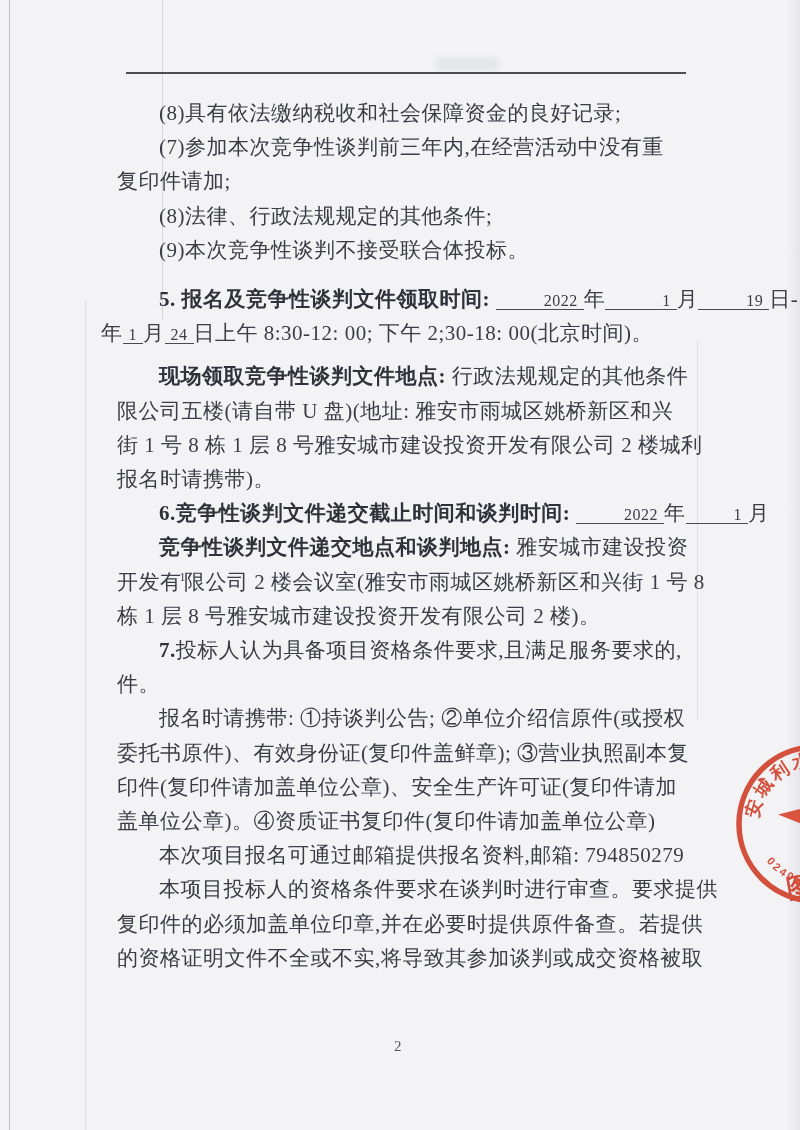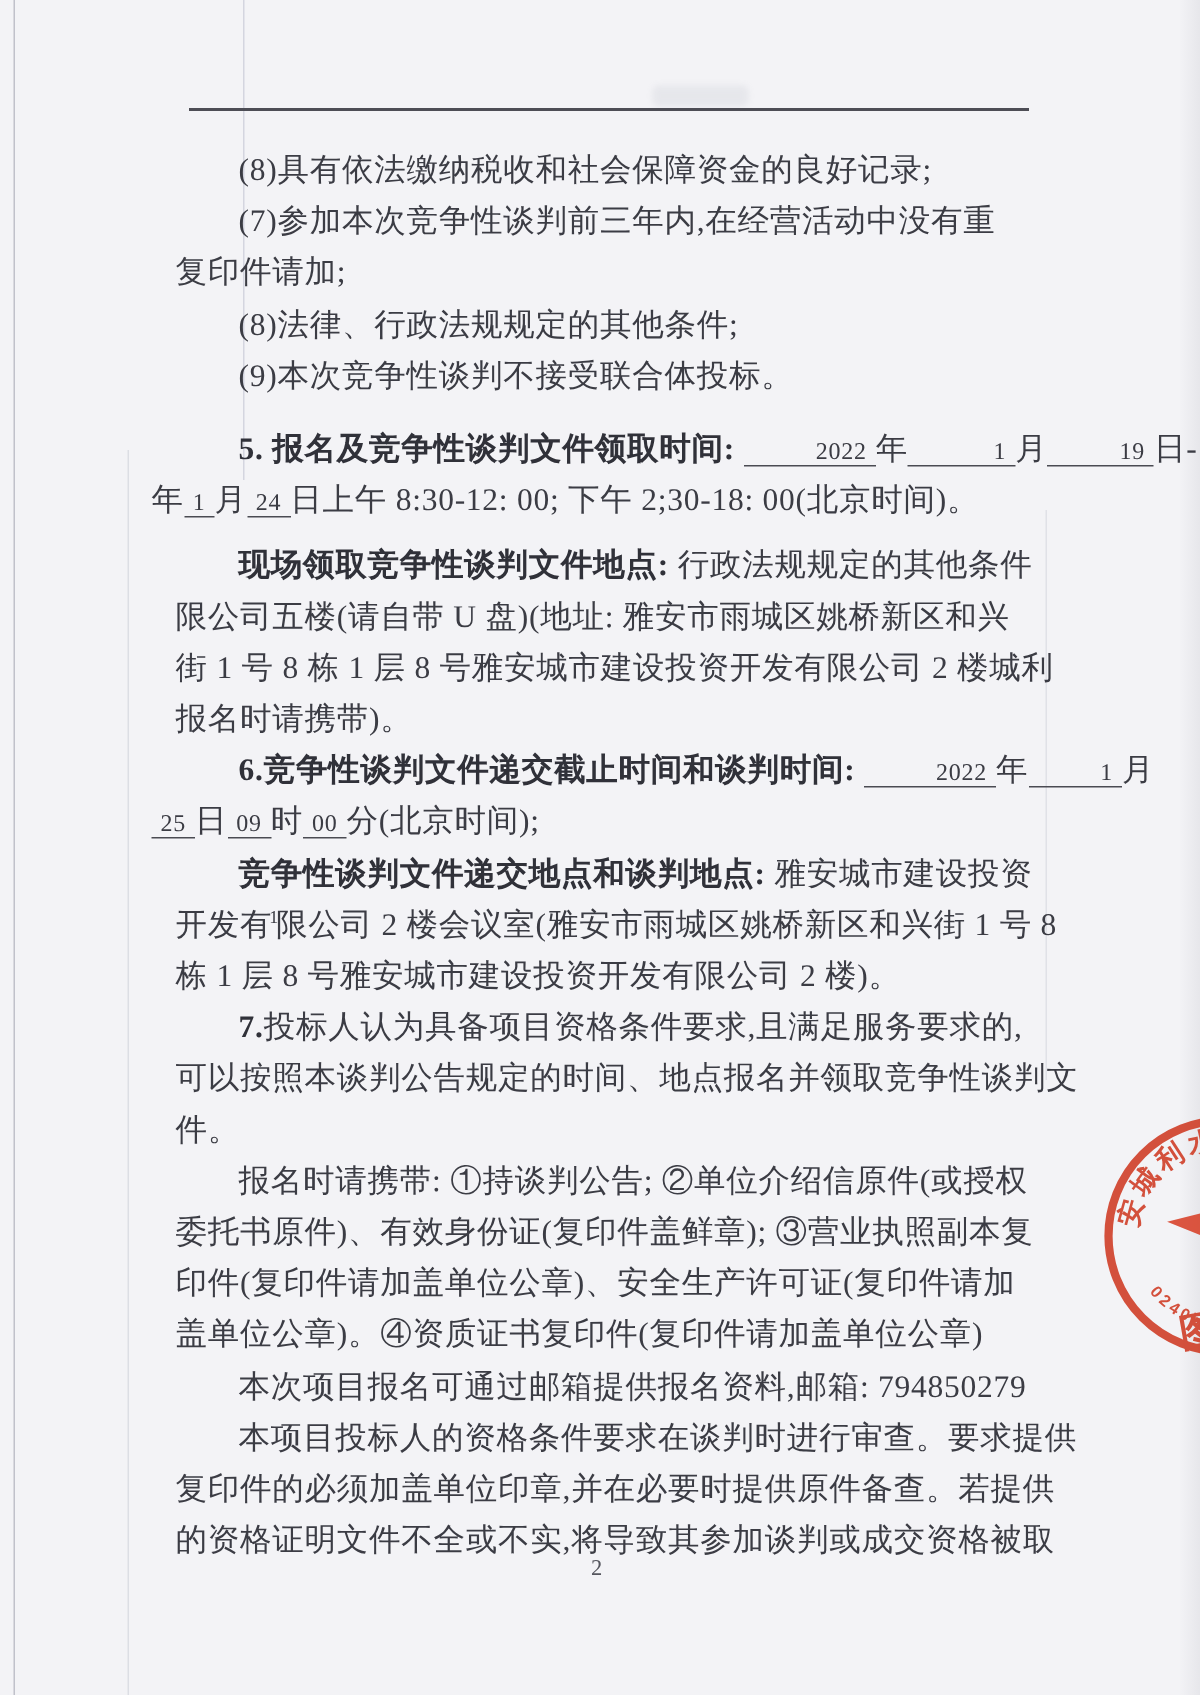--- a/index.html
+++ b/index.html
@@ -61,26 +61,24 @@
       <div class="line"><span>复印件请加;</span></div>
       <div class="line indent"><span>(8)法律、行政法规规定的其他条件;</span></div>
       <div class="line indent"><span>(9)本次竞争性谈判不接受联合体投标。</span></div>
       <div class="line indent"><span class="b">5. 报名及竞争性谈判文件领取时间:</span><span> </span><span class="u">2022</span><span>年</span><span class="u">&nbsp;&nbsp;1</span><span>月</span><span class="u">19</span><span>日-</span></div>
       <div class="line hang"><span>年</span><span class="u">1</span><span>月</span><span class="u">24</span><span>日上午 8:30-12: 00; 下午 2;30-18: 00(北京时间)。</span></div>
       <div class="line indent"><span class="b">现场领取竞争性谈判文件地点:</span><span> 行政法规规定的其他条件</span></div>
       <div class="line"><span>限公司五楼(请自带 U 盘)(地址: 雅安市雨城区姚桥新区和兴</span></div>
       <div class="line"><span>街 1 号 8 栋 1 层 8 号雅安城市建设投资开发有限公司 2 楼城利</span></div>
       <div class="line"><span>报名时请携带)。</span></div>
       <div class="line indent"><span class="b">6.竞争性谈判文件递交截止时间和谈判时间:</span><span> </span><span class="u">2022</span><span>年</span><span class="u">1</span><span>月</span></div>
-      <div class="line hang"><span class="u">25</span><span>日</span><span class="u">09</span><span>时</span><span class="u">00</span><span>分(北京时间);</span></div>
       <div class="line indent"><span class="b">竞争性谈判文件递交地点和谈判地点:</span><span> 雅安城市建设投资</span></div>
       <div class="line"><span>开发有</span><span class="sup">1</span><span>限公司 2 楼会议室(雅安市雨城区姚桥新区和兴街 1 号 8</span></div>
       <div class="line"><span>栋 1 层 8 号雅安城市建设投资开发有限公司 2 楼)。</span></div>
       <div class="line indent"><span class="b">7.</span><span>投标人认为具备项目资格条件要求,且满足服务要求的,</span></div>
-      <div class="line"><span>可以按照本谈判公告规定的时间、地点报名并领取竞争性谈判文</span></div>
       <div class="line"><span>件。</span></div>
       <div class="line indent"><span>报名时请携带: ①持谈判公告; ②单位介绍信原件(或授权</span></div>
       <div class="line"><span>委托书原件)、有效身份证(复印件盖鲜章); ③营业执照副本复</span></div>
       <div class="line"><span>印件(复印件请加盖单位公章)、安全生产许可证(复印件请加</span></div>
       <div class="line"><span>盖单位公章)。④资质证书复印件(复印件请加盖单位公章)</span></div>
       <div class="line indent"><span>本次项目报名可通过邮箱提供报名资料,邮箱: 794850279</span></div>
       <div class="line indent"><span>本项目投标人的资格条件要求在谈判时进行审查。要求提供</span></div>
       <div class="line"><span>复印件的必须加盖单位印章,并在必要时提供原件备查。若提供</span></div>
       <div class="line"><span>的资格证明文件不全或不实,将导致其参加谈判或成交资格被取</span></div>
     </div>

